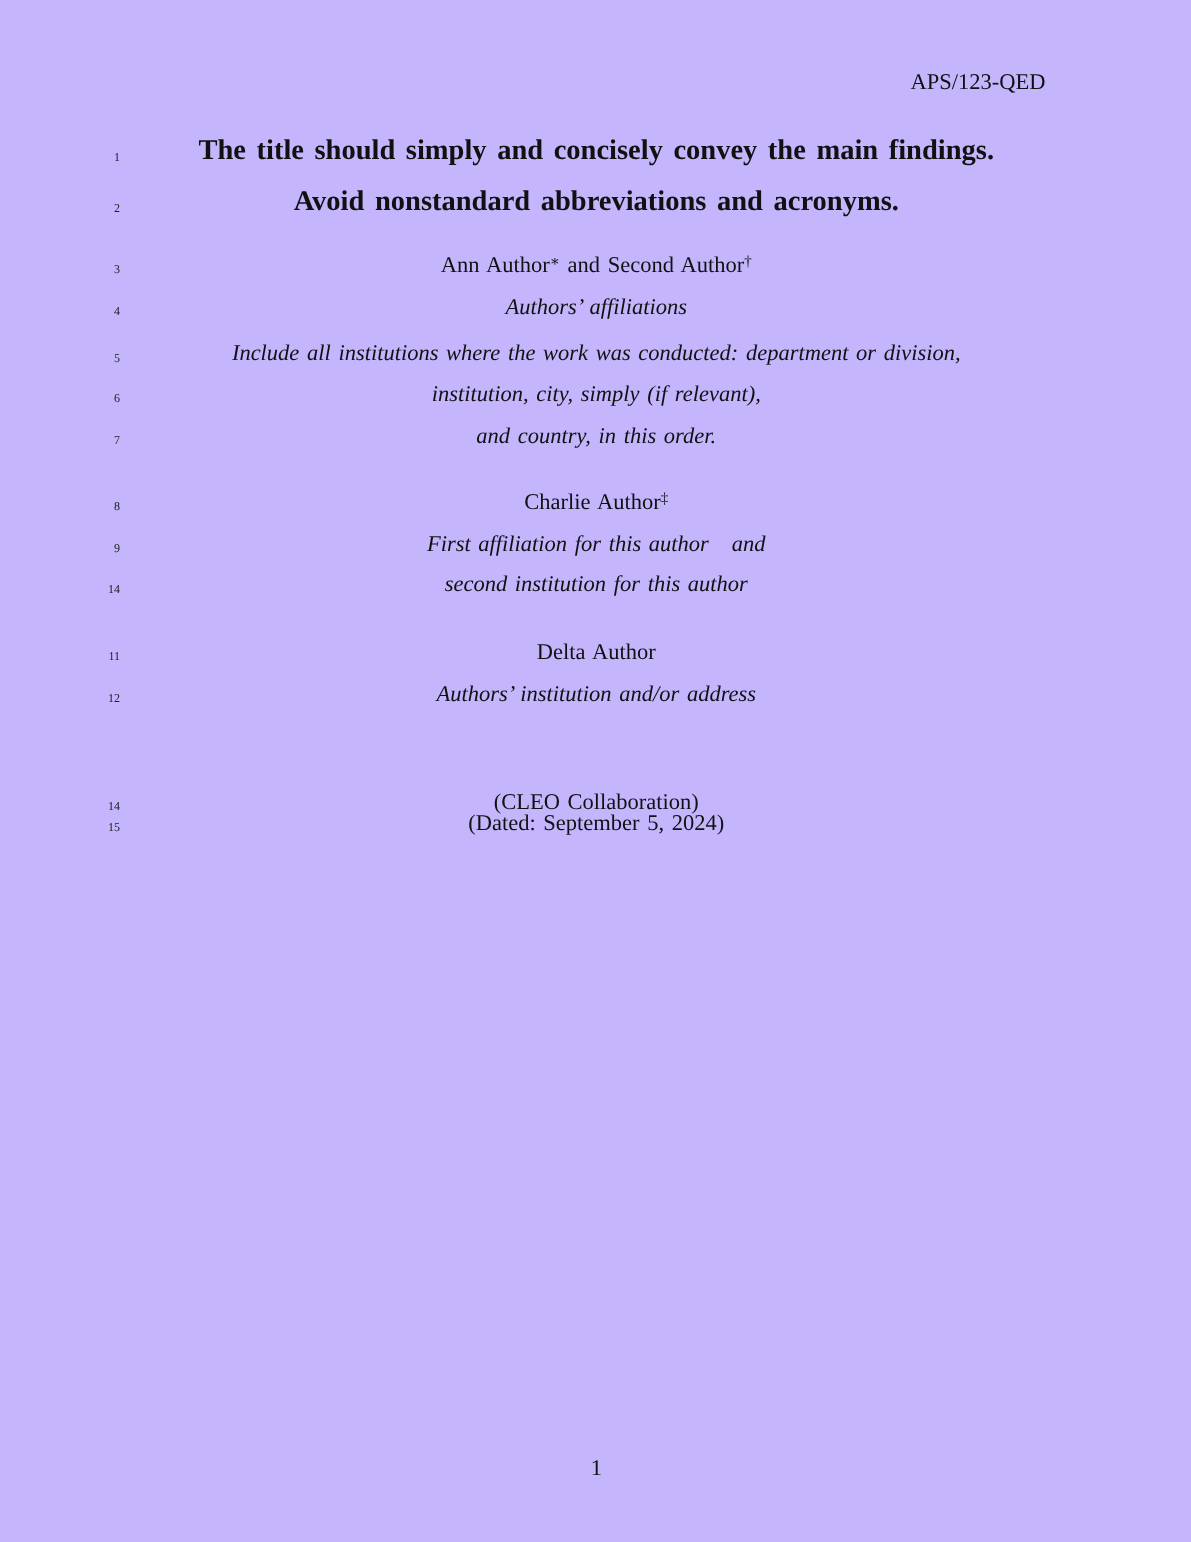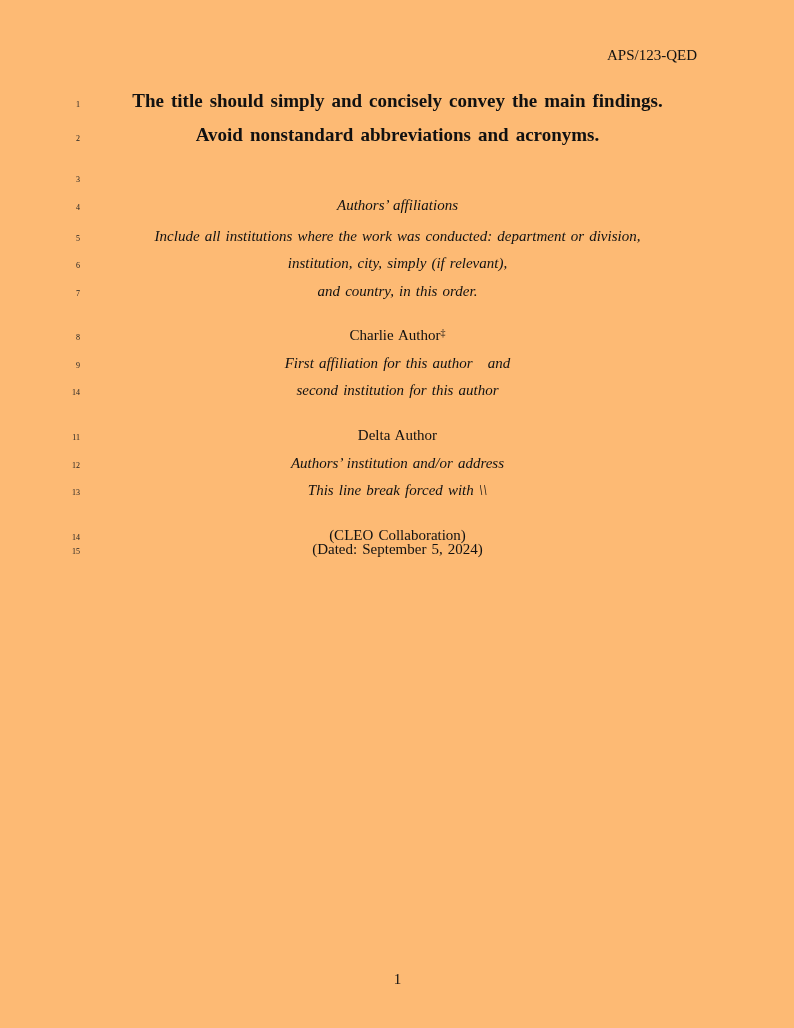--- a/index.html
+++ b/index.html
@@ -1,20 +1,20 @@
 <!DOCTYPE html>
 <html><head>
 <meta charset="utf-8">
 <style>
   html, body { margin: 0; padding: 0; background: #ffffff; }
   .page {
     position: relative;
     width: 794px;
     height: 1028px;
-    background: #fdba74;
+    background: #c4b5fd;
     color: #111111;
     font-family: "Liberation Serif", "DejaVu Serif", serif;
     overflow: hidden;
   }
   .header {
     position: absolute;
     top: 47px;
     right: 97px;
     font-size: 15px;
     line-height: 17px;
@@ -66,20 +66,21 @@
     <span class="lnum">1</span>
     <span class="ltext">The title should simply and concisely convey the main findings.</span>
   </div>
   <div class="row row-title" style="top:124px">
     <span class="lnum">2</span>
     <span class="ltext">Avoid nonstandard abbreviations and acronyms.</span>
   </div>
 
   <div class="row" style="top:169px">
     <span class="lnum">3</span>
+    <span class="ltext"><span>Ann Author</span><sup class="sup">∗</sup><span> and Second Author</span><sup class="sup">†</sup></span>
   </div>
   <div class="row row-it" style="top:197px">
     <span class="lnum">4</span>
     <span class="ltext">Authors’ affiliations</span>
   </div>
   <div class="row row-it" style="top:228px">
     <span class="lnum">5</span>
     <span class="ltext">Include all institutions where the work was conducted: department or division,</span>
   </div>
   <div class="row row-it" style="top:255px">
@@ -105,24 +106,20 @@
   </div>
 
   <div class="row" style="top:427px">
     <span class="lnum">11</span>
     <span class="ltext">Delta Author</span>
   </div>
   <div class="row row-it" style="top:455px">
     <span class="lnum">12</span>
     <span class="ltext">Authors’ institution and/or address</span>
   </div>
-  <div class="row row-it" style="top:482px">
-    <span class="lnum">13</span>
-    <span class="ltext">This line break forced with \\</span>
-  </div>
 
   <div class="row" style="top:527px">
     <span class="lnum">14</span>
     <span class="ltext">(CLEO Collaboration)</span>
   </div>
   <div class="row" style="top:541px">
     <span class="lnum">15</span>
     <span class="ltext">(Dated: September 5, 2024)</span>
   </div>
 

